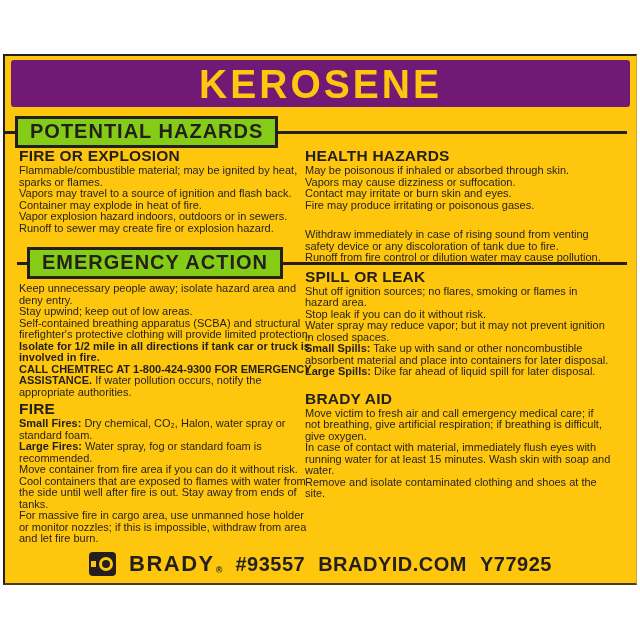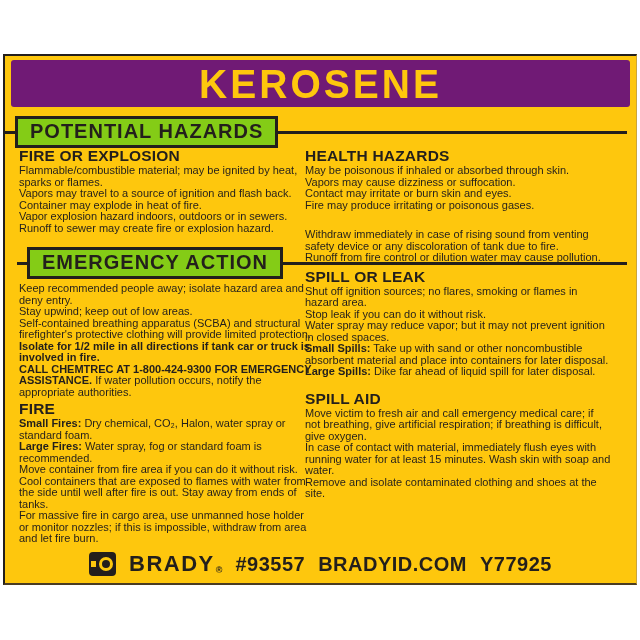--- a/index.html
+++ b/index.html
@@ -92,21 +92,21 @@
       <p><b></b><span>Runoff to sewer may create fire or explosion hazard.</span></p>
     </div>
 
     <div class="band" id="band-emergency">
       <span class="pre"></span>
       <span class="box">EMERGENCY ACTION</span>
       <span class="post"></span>
     </div>
 
     <div class="col" id="col-left-2">
-      <p><b></b><span>Keep recommended people away; isolate hazard area and deny entry.</span></p>
+      <p><b></b><span>Keep unnecessary people away; isolate hazard area and deny entry.</span></p>
       <p><b></b><span>Stay upwind; keep out of low areas.</span></p>
       <p><b></b><span>Self-contained breathing apparatus (SCBA) and structural firefighter's protective clothing will provide limited protection.</span></p>
       <p><b>Isolate for 1/2 mile in all directions if tank car or truck is involved in fire.</b><span></span></p>
       <p><b>CALL CHEMTREC AT 1-800-424-9300 FOR EMERGENCY ASSISTANCE.</b><span> If water pollution occurs, notify the appropriate authorities.</span></p>
       <h3 id="fire-heading">FIRE</h3>
       <p><b>Small Fires:</b><span> Dry chemical, CO₂, Halon, water spray or standard foam.</span></p>
       <p><b>Large Fires:</b><span> Water spray, fog or standard foam is recommended.</span></p>
       <p><b></b><span>Move container from fire area if you can do it without risk.</span></p>
       <p><b></b><span>Cool containers that are exposed to flames with water from the side until well after fire is out. Stay away from ends of tanks.</span></p>
       <p><b></b><span>For massive fire in cargo area, use unmanned hose holder or monitor nozzles; if this is impossible, withdraw from area and let fire burn.</span></p>
@@ -122,21 +122,21 @@
 
       <p><b></b><span>Runoff from fire control or dilution water may cause pollution.</span></p>
 
       <h3 id="spill-heading">SPILL OR LEAK</h3>
       <p><b></b><span>Shut off ignition sources; no flares, smoking or flames in hazard area.</span></p>
       <p><b></b><span>Stop leak if you can do it without risk.</span></p>
       <p><b></b><span>Water spray may reduce vapor; but it may not prevent ignition in closed spaces.</span></p>
       <p><b>Small Spills:</b><span> Take up with sand or other noncombustible absorbent material and place into containers for later disposal.</span></p>
       <p><b>Large Spills:</b><span> Dike far ahead of liquid spill for later disposal.</span></p>
 
-      <h3 id="firstaid-heading">SPILL AID</h3>
+      <h3 id="firstaid-heading">BRADY AID</h3>
       <p><b></b><span>Move victim to fresh air and call emergency medical care; if not breathing, give artificial respiration; if breathing is difficult, give oxygen.</span></p>
       <p><b></b><span>In case of contact with material, immediately flush eyes with running water for at least 15 minutes. Wash skin with soap and water.</span></p>
       <p><b></b><span>Remove and isolate contaminated clothing and shoes at the site.</span></p>
     </div>
 
     <div class="footer">
       <span class="brady-logo">
         <span class="ring"></span>
         <span class="dot"></span>
       </span>

